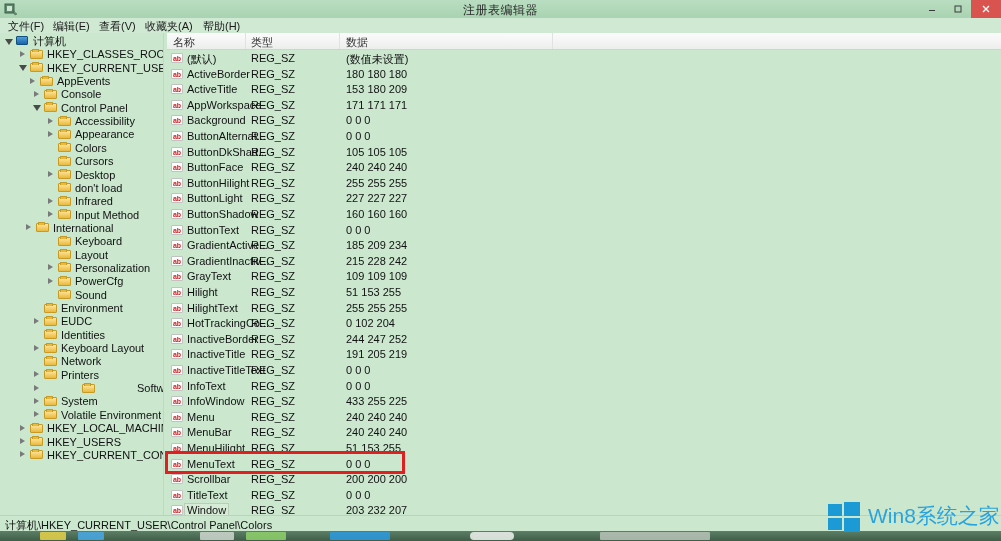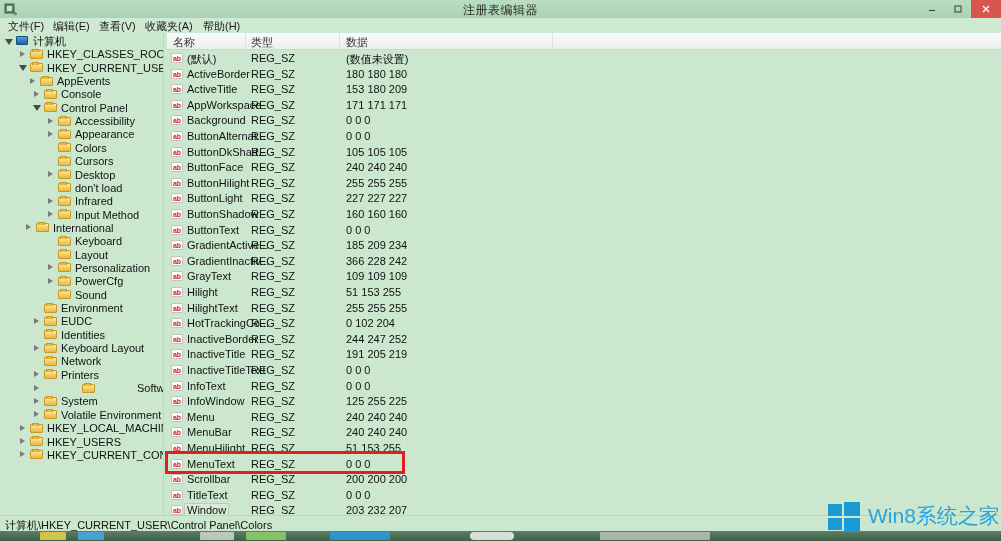--- a/index.html
+++ b/index.html
@@ -561,21 +561,21 @@
         <div class="lrow" style="top: 205.2px;">
           <span class="abicon">ab</span>
           <span class="cname">GradientActive...</span>
           <span class="ctype">REG_SZ</span>
           <span class="cdata">185 209 234</span>
         </div>
         <div class="lrow" style="top: 220.8px;">
           <span class="abicon">ab</span>
           <span class="cname">GradientInactiv...</span>
           <span class="ctype">REG_SZ</span>
-          <span class="cdata">366 228 242</span>
+          <span class="cdata">215 228 242</span>
         </div>
         <div class="lrow" style="top: 236.4px;">
           <span class="abicon">ab</span>
           <span class="cname">GrayText</span>
           <span class="ctype">REG_SZ</span>
           <span class="cdata">109 109 109</span>
         </div>
         <div class="lrow" style="top: 252px;">
           <span class="abicon">ab</span>
           <span class="cname">Hilight</span>
@@ -615,21 +615,21 @@
         <div class="lrow" style="top: 345.6px;">
           <span class="abicon">ab</span>
           <span class="cname">InfoText</span>
           <span class="ctype">REG_SZ</span>
           <span class="cdata">0 0 0</span>
         </div>
         <div class="lrow" style="top: 361.2px;">
           <span class="abicon">ab</span>
           <span class="cname">InfoWindow</span>
           <span class="ctype">REG_SZ</span>
-          <span class="cdata">125 255 225</span>
+          <span class="cdata">433 255 225</span>
         </div>
         <div class="lrow" style="top: 376.8px;">
           <span class="abicon">ab</span>
           <span class="cname">Menu</span>
           <span class="ctype">REG_SZ</span>
           <span class="cdata">240 240 240</span>
         </div>
         <div class="lrow" style="top: 392.4px;">
           <span class="abicon">ab</span>
           <span class="cname">MenuBar</span>

